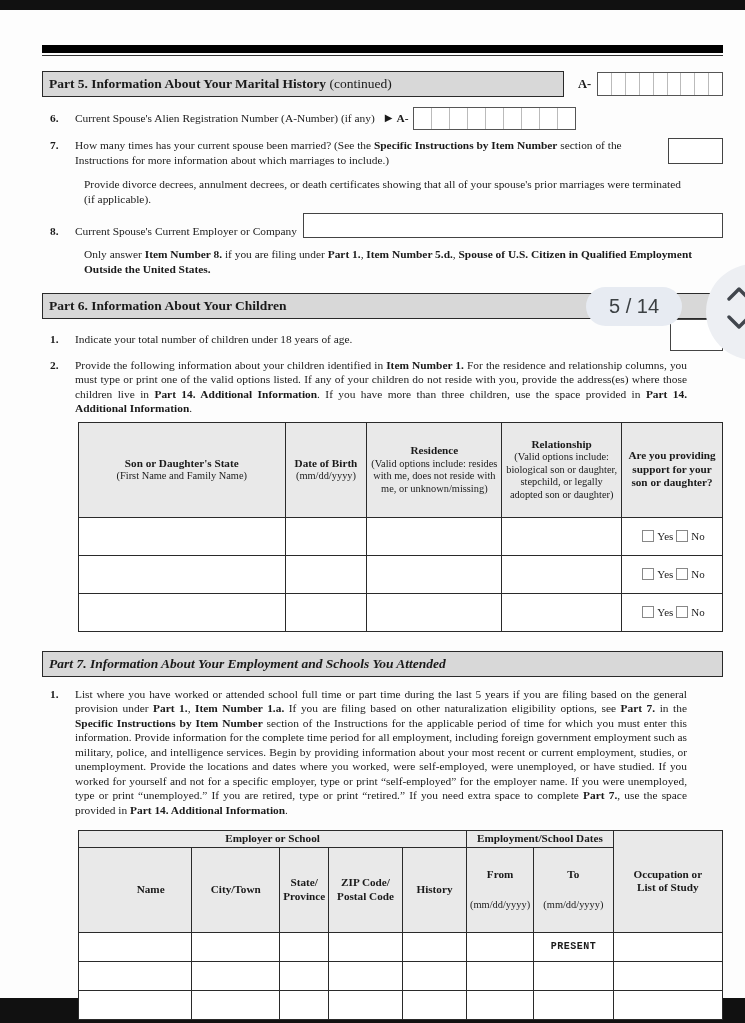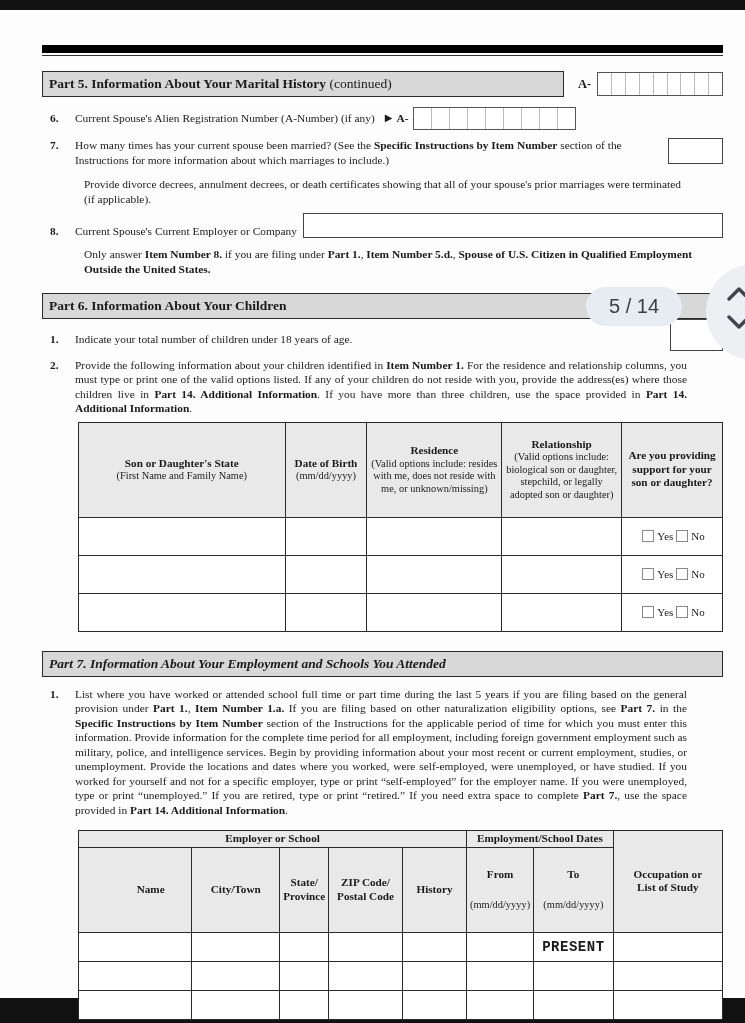--- a/index.html
+++ b/index.html
@@ -62,21 +62,21 @@
   .children-table th { height:95px; }
   .children-table td { height:38px; }
   .yesno { font-size:11px; white-space:nowrap; text-align:center; }
   .cb {
     display:inline-block; width:12px; height:12px; border:1.4px solid #888;
     background:#fff; vertical-align:-2px; margin:0 3px;
   }
   .emp-table th.gh { height:16px; padding:1px;font-family:Liberation Serif, serif; }
   .emp-table th.ch { height:30px; white-space:pre-line; }
   .emp-table td { height:29px; text-align:center; vertical-align:middle; }
-  .present { font-family:"Liberation Mono","DejaVu Sans Mono",monospace; font-weight:bold; font-size:14px; letter-spacing:0.5px; }
+  .present { font-family:"Liberation Mono","DejaVu Sans Mono",monospace; font-weight:bold; font-size:10px; letter-spacing:0.5px; }
 
   
   .page-pill {
     position:absolute; left:586px; top:287px; width:96px; height:39px;
     background:#e7ebf2; border-radius:20px;
     display:flex; align-items:center; justify-content:center;
     font-family:"Liberation Sans","DejaVu Sans",sans-serif;
     font-size:20px; color:#3c4043; z-index:30;
   }
   .scroll-handle {

